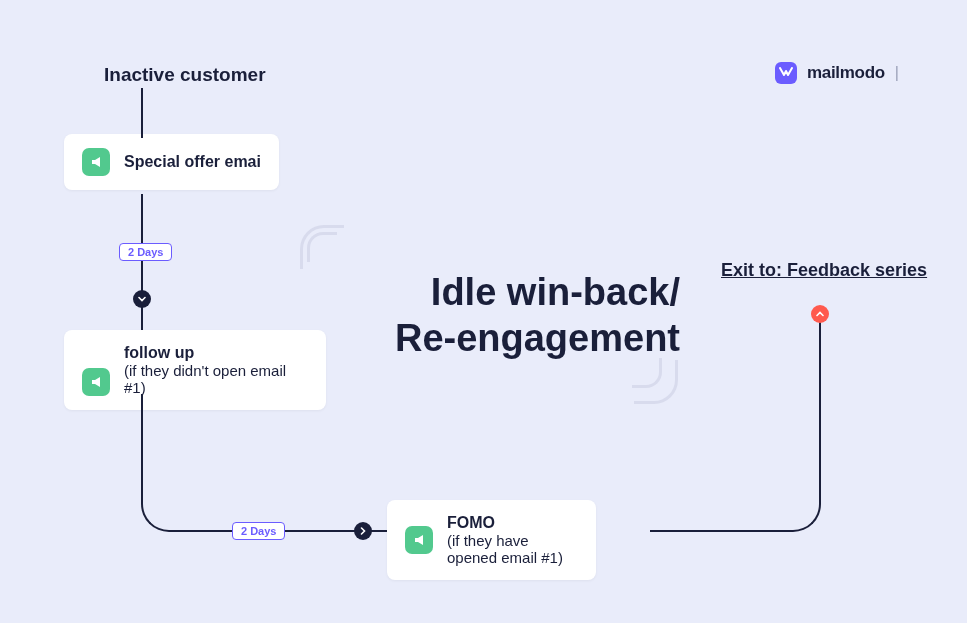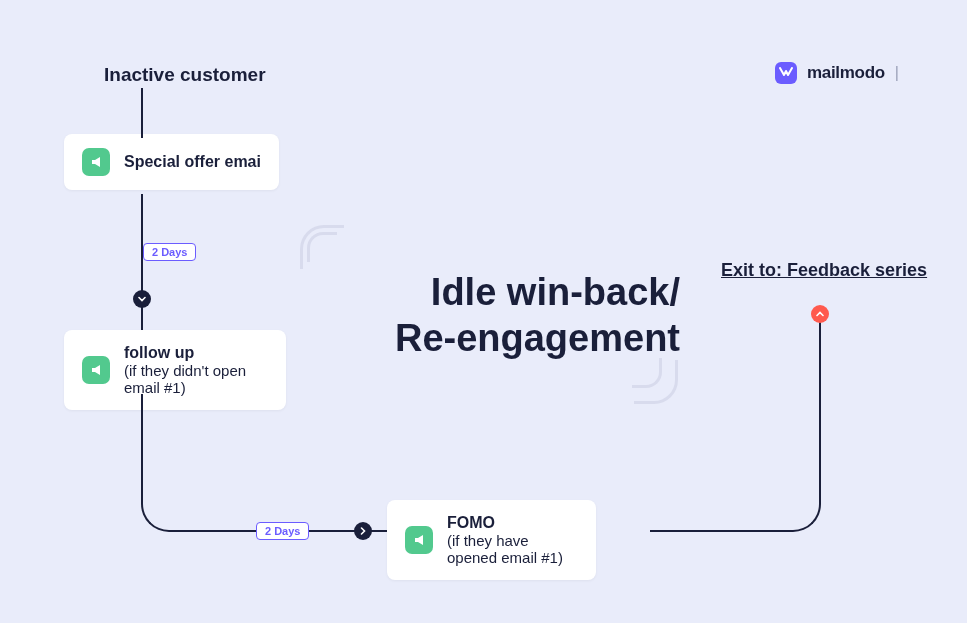--- a/index.html
+++ b/index.html
@@ -109,21 +109,20 @@
   .delay-badge {
     position: absolute;
     background: #fff;
     border: 1.5px solid #6b5cff;
     color: #6b5cff;
     font-size: 11px;
     font-weight: 600;
     padding: 2px 8px;
     border-radius: 4px;
     z-index: 5;
-    margin-left: 24px;
   }
   .arrow-node {
     position: absolute;
     width: 18px;
     height: 18px;
     background: #1a1f3a;
     border-radius: 50%;
     display: flex;
     align-items: center;
     justify-content: center;
@@ -244,21 +243,21 @@
   <div class="card-icon">
     <svg width="14" height="14" viewBox="0 0 14 14">
         <path d="M3 5 L3 9 L6 9 L11 12 L11 2 L6 5 Z" fill="#fff"></path>
       </svg>
   </div>
   <div>
     <div class="card-title">Special offer emai</div>
   </div>
 </div>
 
-<div class="card" style="left:64px; top:330px; width:222px;">
+<div class="card" style="left:64px; top:330px; width:262px;align-items:flex-end;">
   <div class="card-icon">
     <svg width="14" height="14" viewBox="0 0 14 14">
         <path d="M3 5 L3 9 L6 9 L11 12 L11 2 L6 5 Z" fill="#fff"></path>
       </svg>
   </div>
   <div>
     <div class="card-title">follow up</div>
     <div class="card-sub">(if they didn't open email #1)</div>
   </div>
 </div>

